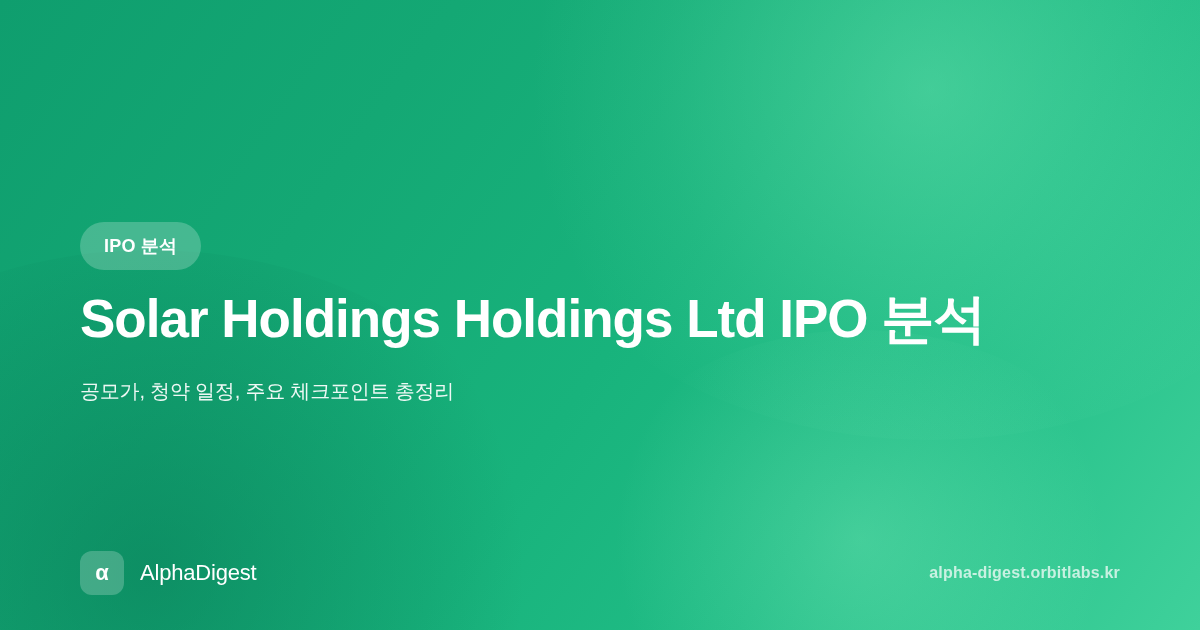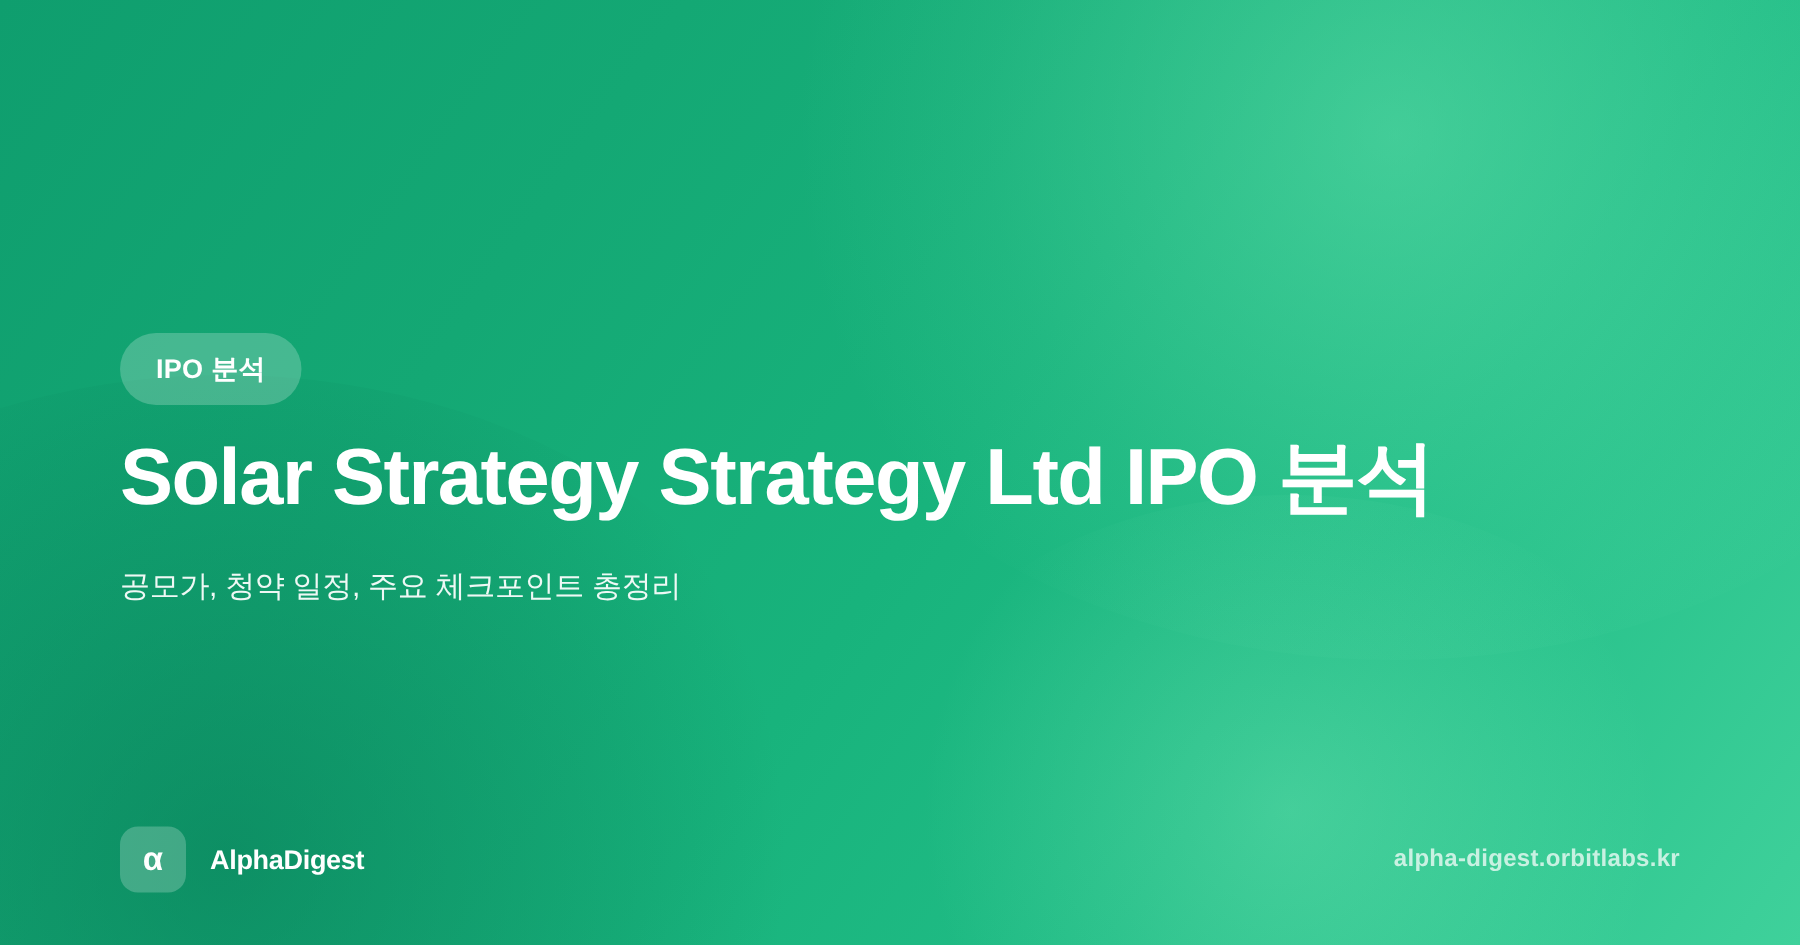--- a/index.html
+++ b/index.html
@@ -122,22 +122,22 @@
     display: flex;
     align-items: center;
     justify-content: center;
     color: #ffffff;
     font-size: 22px;
     font-weight: bold;
     line-height: 1;
   }
   .brand-name {
     color: #ffffff;
-    font-size: 18px;
-    font-weight: bold;
+    font-size: 22px;
+    font-weight: normal;
     letter-spacing: -0.2px;
     text-align: right;
   }
   .site-url {
     color: rgba(255, 255, 255, 0.72);
     font-size: 16px;
     letter-spacing: 0.2px;
     font-weight: bold;
   }
 </style>
@@ -145,21 +145,21 @@
 <body>
 
 <div class="card">
   <div class="glow glow-a"></div>
   <div class="glow glow-b"></div>
   <div class="glow glow-c"></div>
 
   <div class="content">
     <div class="badge">IPO 분석</div>
 
-    <h1 class="headline">Solar Strategy Strategy Ltd IPO 분석</h1>
+    <h1 class="headline">Solar Holdings Holdings Ltd IPO 분석</h1>
 
     <p class="subhead">공모가, 청약 일정, 주요 체크포인트 총정리</p>
   </div>
 
   <div class="footer">
     <div class="brand">
       <div class="logo-mark">α</div>
       <div class="brand-name">AlphaDigest</div>
     </div>
     <div class="site-url">alpha-digest.orbitlabs.kr</div>

